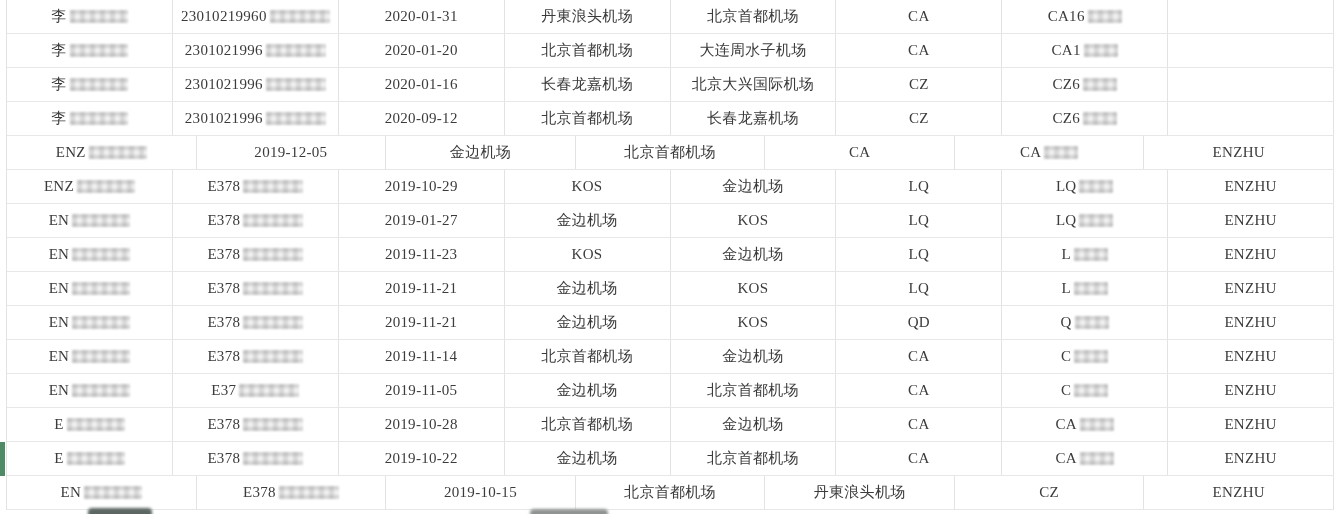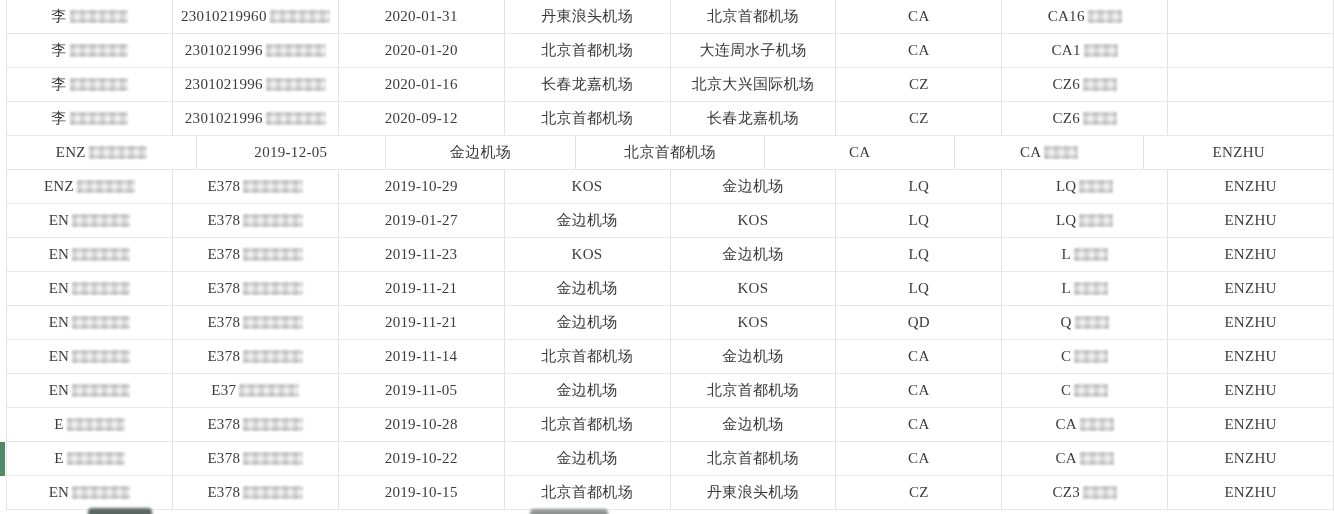--- a/index.html
+++ b/index.html
@@ -322,24 +322,20 @@
           <span class="redact redact-name"></span>
         </div>
     <div class="cell">
           <span class="prefix">E378</span>
           <span class="redact redact-id"></span>
         </div>
     <div class="cell">2019-10-15</div>
     <div class="cell">北京首都机场</div>
     <div class="cell">丹東浪头机场</div>
     <div class="cell">CZ</div>
-    <div class="cell">
-          <span class="prefix">CZ3</span>
-          <span class="redact redact-flight"></span>
-        </div>
     <div class="cell">ENZHU</div>
   </div>
     </div>
   <div class="partial-strip">
     <div class="smudge smudge-a"></div>
     <div class="smudge smudge-b"></div>
   </div>
 </div>
 
 </body></html>

